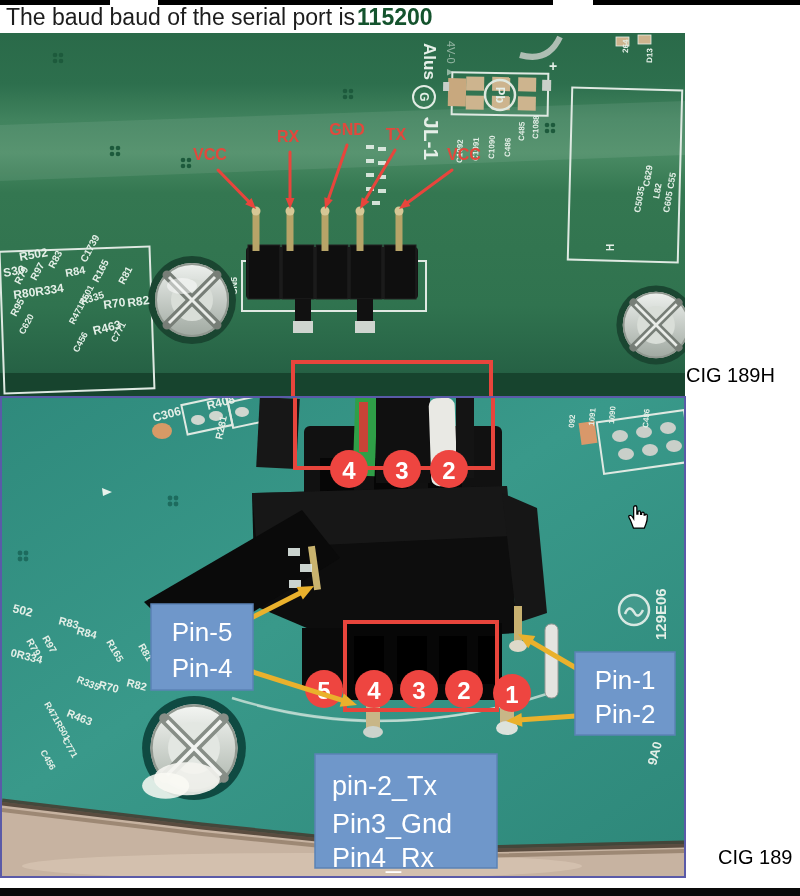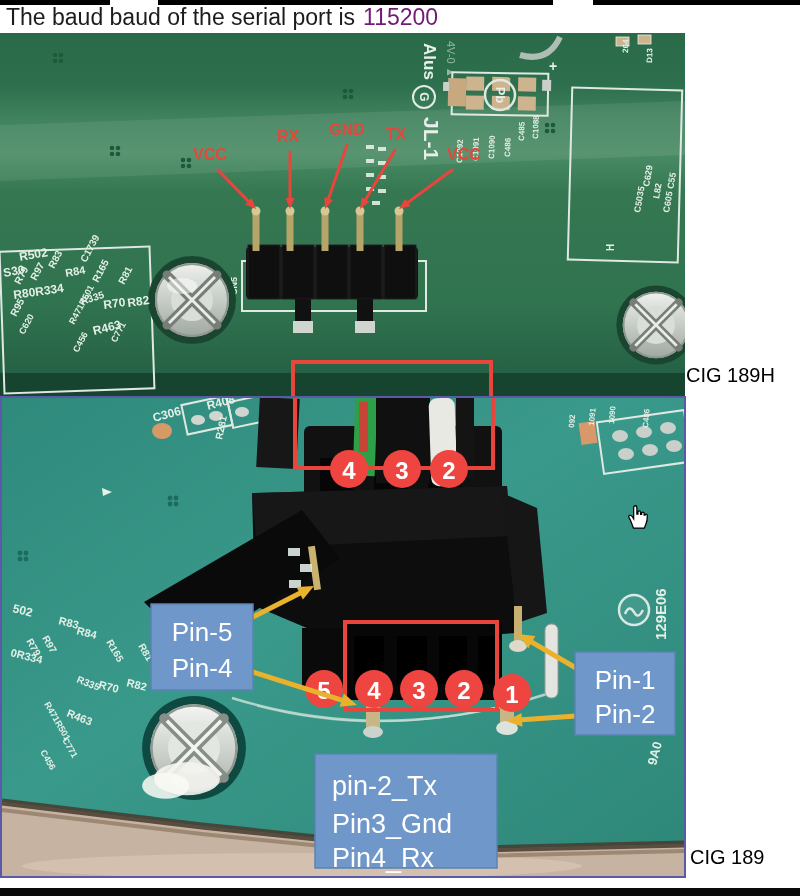--- a/index.html
+++ b/index.html
@@ -1,26 +1,26 @@
 <!DOCTYPE html>
 <html><head>
 <meta charset="utf-8">
 <style>
   html,body{margin:0;padding:0;background:#fff;}
   body{width:800px;height:896px;overflow:hidden;font-family:"Liberation Sans",sans-serif;}
   .page{position:relative;width:800px;height:896px;background:#fff;}
   .topbar{position:absolute;left:0;top:0;width:800px;height:5px;background:#000;}
   .topbar .gap{position:absolute;top:0;height:5px;background:#fff;}
   .title{position:absolute;left:6px;top:4px;font-size:23px;color:#1c1c1c;white-space:nowrap;}
-  .title b{color:#701a75;font-weight:normal;margin-left:8px;}
+  .title b{color:#14532d;font-weight:bold;margin-left:2px;}
   .fig1{position:absolute;left:0;top:33px;}
   .fig2wrap{position:absolute;left:0;top:396px;width:682px;height:478px;border:2px solid #5a5aa8;}
   .cap{position:absolute;font-size:20px;color:#000000;white-space:nowrap;}
   .cap1{left:686px;top:364px;}
-  .cap2{left:690px;top:846px;}
+  .cap2{left:718px;top:846px;}
   .bottombar{position:absolute;left:0;top:888px;width:800px;height:8px;background:#0a0a0a;}
   .silk{fill:#e4efe7;font-weight:bold;font-family:"Liberation Sans",sans-serif;}
   .pinlab{fill:#e2483c;font-size:16px;font-weight:bold;text-anchor:middle;font-family:"Liberation Sans",sans-serif;}
   .cnum{fill:#fff;font-size:24px;font-weight:bold;text-anchor:middle;dominant-baseline:central;font-family:"Liberation Sans",sans-serif;}
   .redrect{stroke:#e8453c;stroke-width:4;fill:none;}
   .boxblue{fill:#6f97ca;stroke:#5b82b5;stroke-width:1.5;}
   .boxtxt{fill:#fff;font-family:"Liberation Sans",sans-serif;}
   .whiteline{stroke:#dfe9e2;stroke-width:2;fill:none;}
 </style>
 </head>

